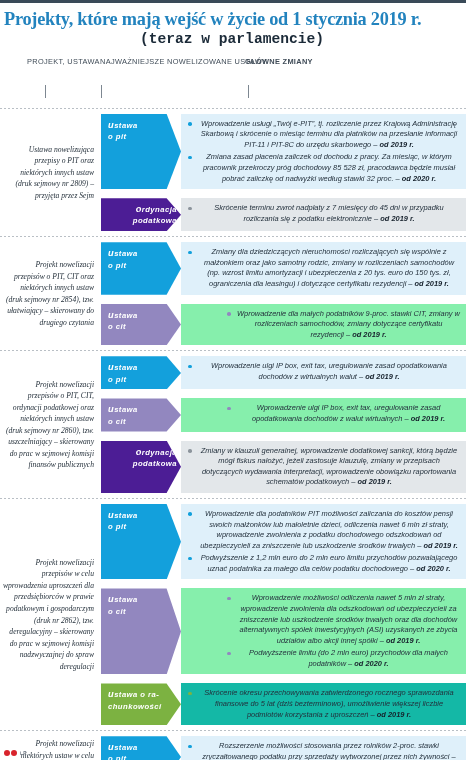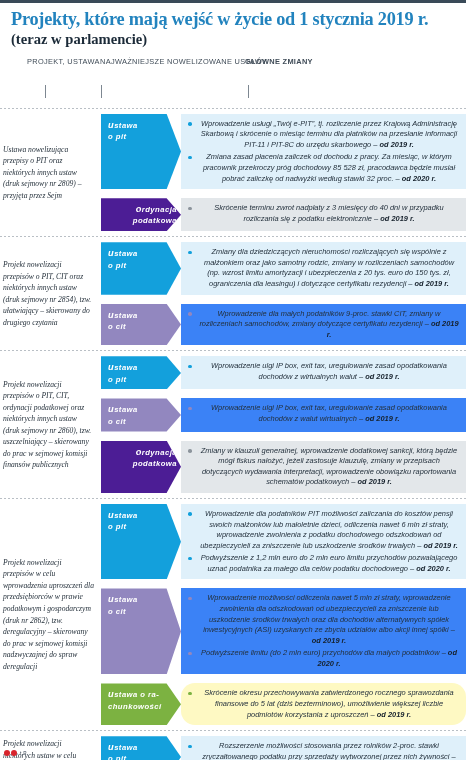--- a/index.html
+++ b/index.html
@@ -15,37 +15,38 @@
 
   
   .top-rule {
     position: absolute;
     top: 0; left: 0;
     width: 466px; height: 3px;
     background: #3a4a58;
   }
 
   
-  .title-block { padding: 9px 6px 0 11px; }
+  .title-block { padding: 9px 6px 0 4px; }
   .main-title {
     font-family: "Liberation Serif", serif;
     font-size: 18.3px;
     font-weight: bold;
     color: #2283be;
     letter-spacing: -0.25px;
     white-space: nowrap;
     line-height: 1.12;
   }
   .sub-title {
-    font-family: Liberation Serif, serif;
+    font-family: Liberation Mono, monospace;
     font-size: 14.6px;
     font-weight: bold;
     color: #1b2a38;
     line-height: 1.25;
     margin-top: 1px;
+    text-align: center;
   }
 
   
   .col-headers {
     position: relative;
     height: 52px;
     margin-top: 7px;
   }
   .col-head {
     position: absolute;
@@ -94,21 +95,21 @@
     align-items: center;
     justify-content: center;
     padding: 2px 7px 2px 3px;
   }
   .left-text {
     font-family: "Liberation Serif", serif;
     font-style: italic;
     font-size: 7.6px;
     line-height: 1.52;
     color: #1f2b36;
-    text-align: left;
+    text-align: right;
   }
 
   .right-col {
     flex: 1 1 auto;
     display: flex;
     flex-direction: column;
     gap: 9px;
     font-style: italic;
   }
 
@@ -158,31 +159,31 @@
   }
   .bullets li b { font-weight: bold; color: #16212c; }
 
   
   .tag-pit  { background: #13a0dc; }
   .body-pit { background: #dff0fa; }
   .bul-pit li::before { background: #13a0dc; }
 
   
   .tag-cit  { background: #9287bf; }
-  .body-cit { background: #3b82f6; }
+  .body-cit { background: #86efac; padding-left: 46px; }
   .bul-cit li::before { background: #9287bf; }
 
   
   .tag-ord  { background: #4c1d95; text-align: right; }
   .body-ord { background: #e3e7ea; }
   .bul-ord li::before { background: #8c949c; }
 
   
   .tag-rach  { background: #7cb241; }
-  .body-rach { background: #fef9c3; border-radius: 14px; }
+  .body-rach { background: #14b8a6; }
   .bul-rach li::before { background: #7cb241; }
 
   
   .footer {
     position: absolute;
     left: 4px;
     bottom: 4px;
     display: flex;
     align-items: center;
     gap: 3px;
@@ -241,21 +242,21 @@
             </ul>
           </div>
         </div>
         <div class="law-row">
           <div class="law-tag tag-ord">
             <span class="sc">Ordynacja</span>
             <span>podatkowa</span>
           </div>
           <div class="law-body body-ord">
             <ul class="bullets bul-ord">
-              <li><span>Skrócenie terminu zwrot nadpłaty z 3 miesięcy do  40 dni w przypadku rozliczania się z podatku elektronicznie – </span><b>od 2019 r.</b></li>
+              <li><span>Skrócenie terminu zwrot nadpłaty z 7 miesięcy do  45 dni w przypadku rozliczania się z podatku elektronicznie – </span><b>od 2019 r.</b></li>
             </ul>
           </div>
         </div>
       </div>
     </div>
     <div class="dotted"></div>
     <div class="section">
       <div class="left-col">
         <div class="left-text">Projekt nowelizacji przepisów o PIT, CIT oraz niektórych innych ustaw (druk sejmowy nr 2854), tzw. ułatwiający – skierowany do drugiego czytania</div>
       </div>

